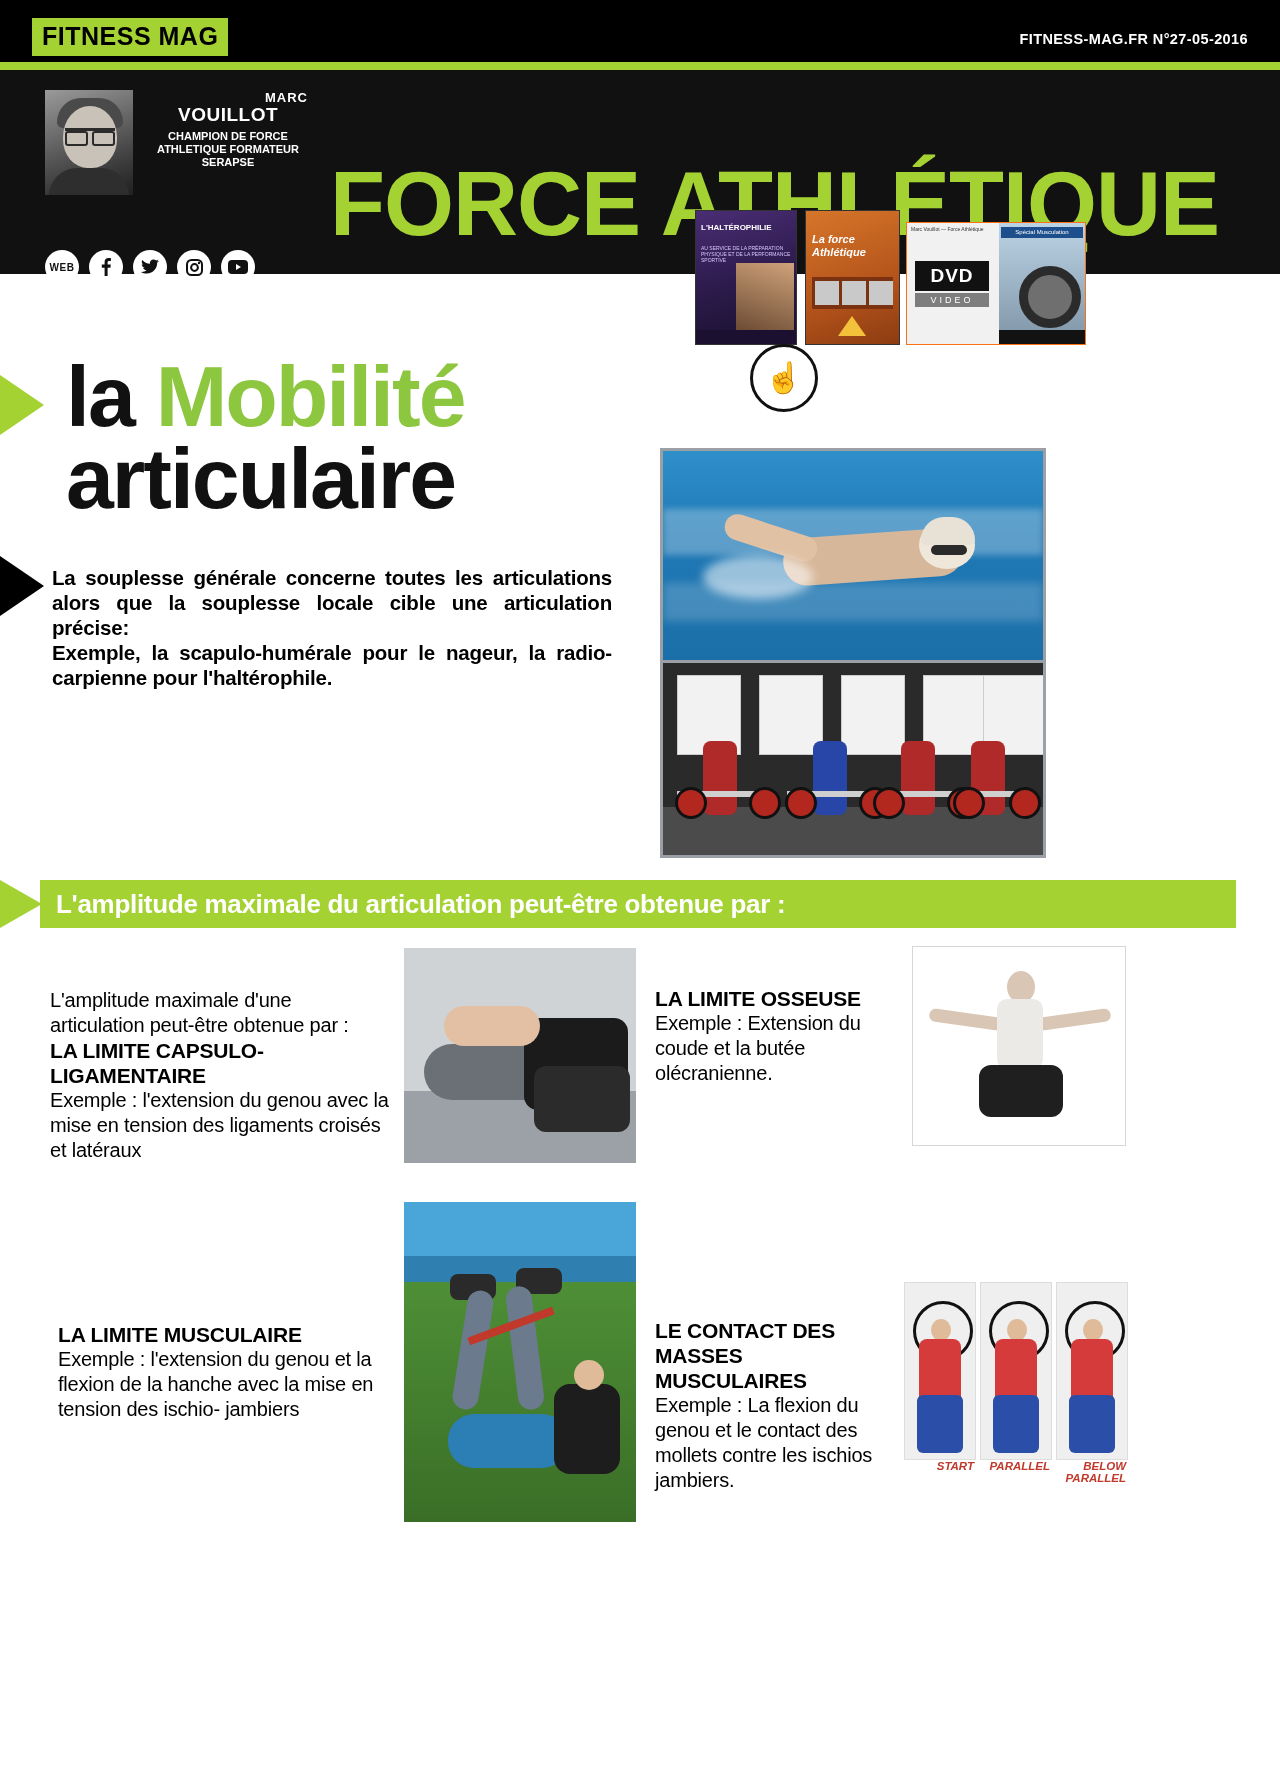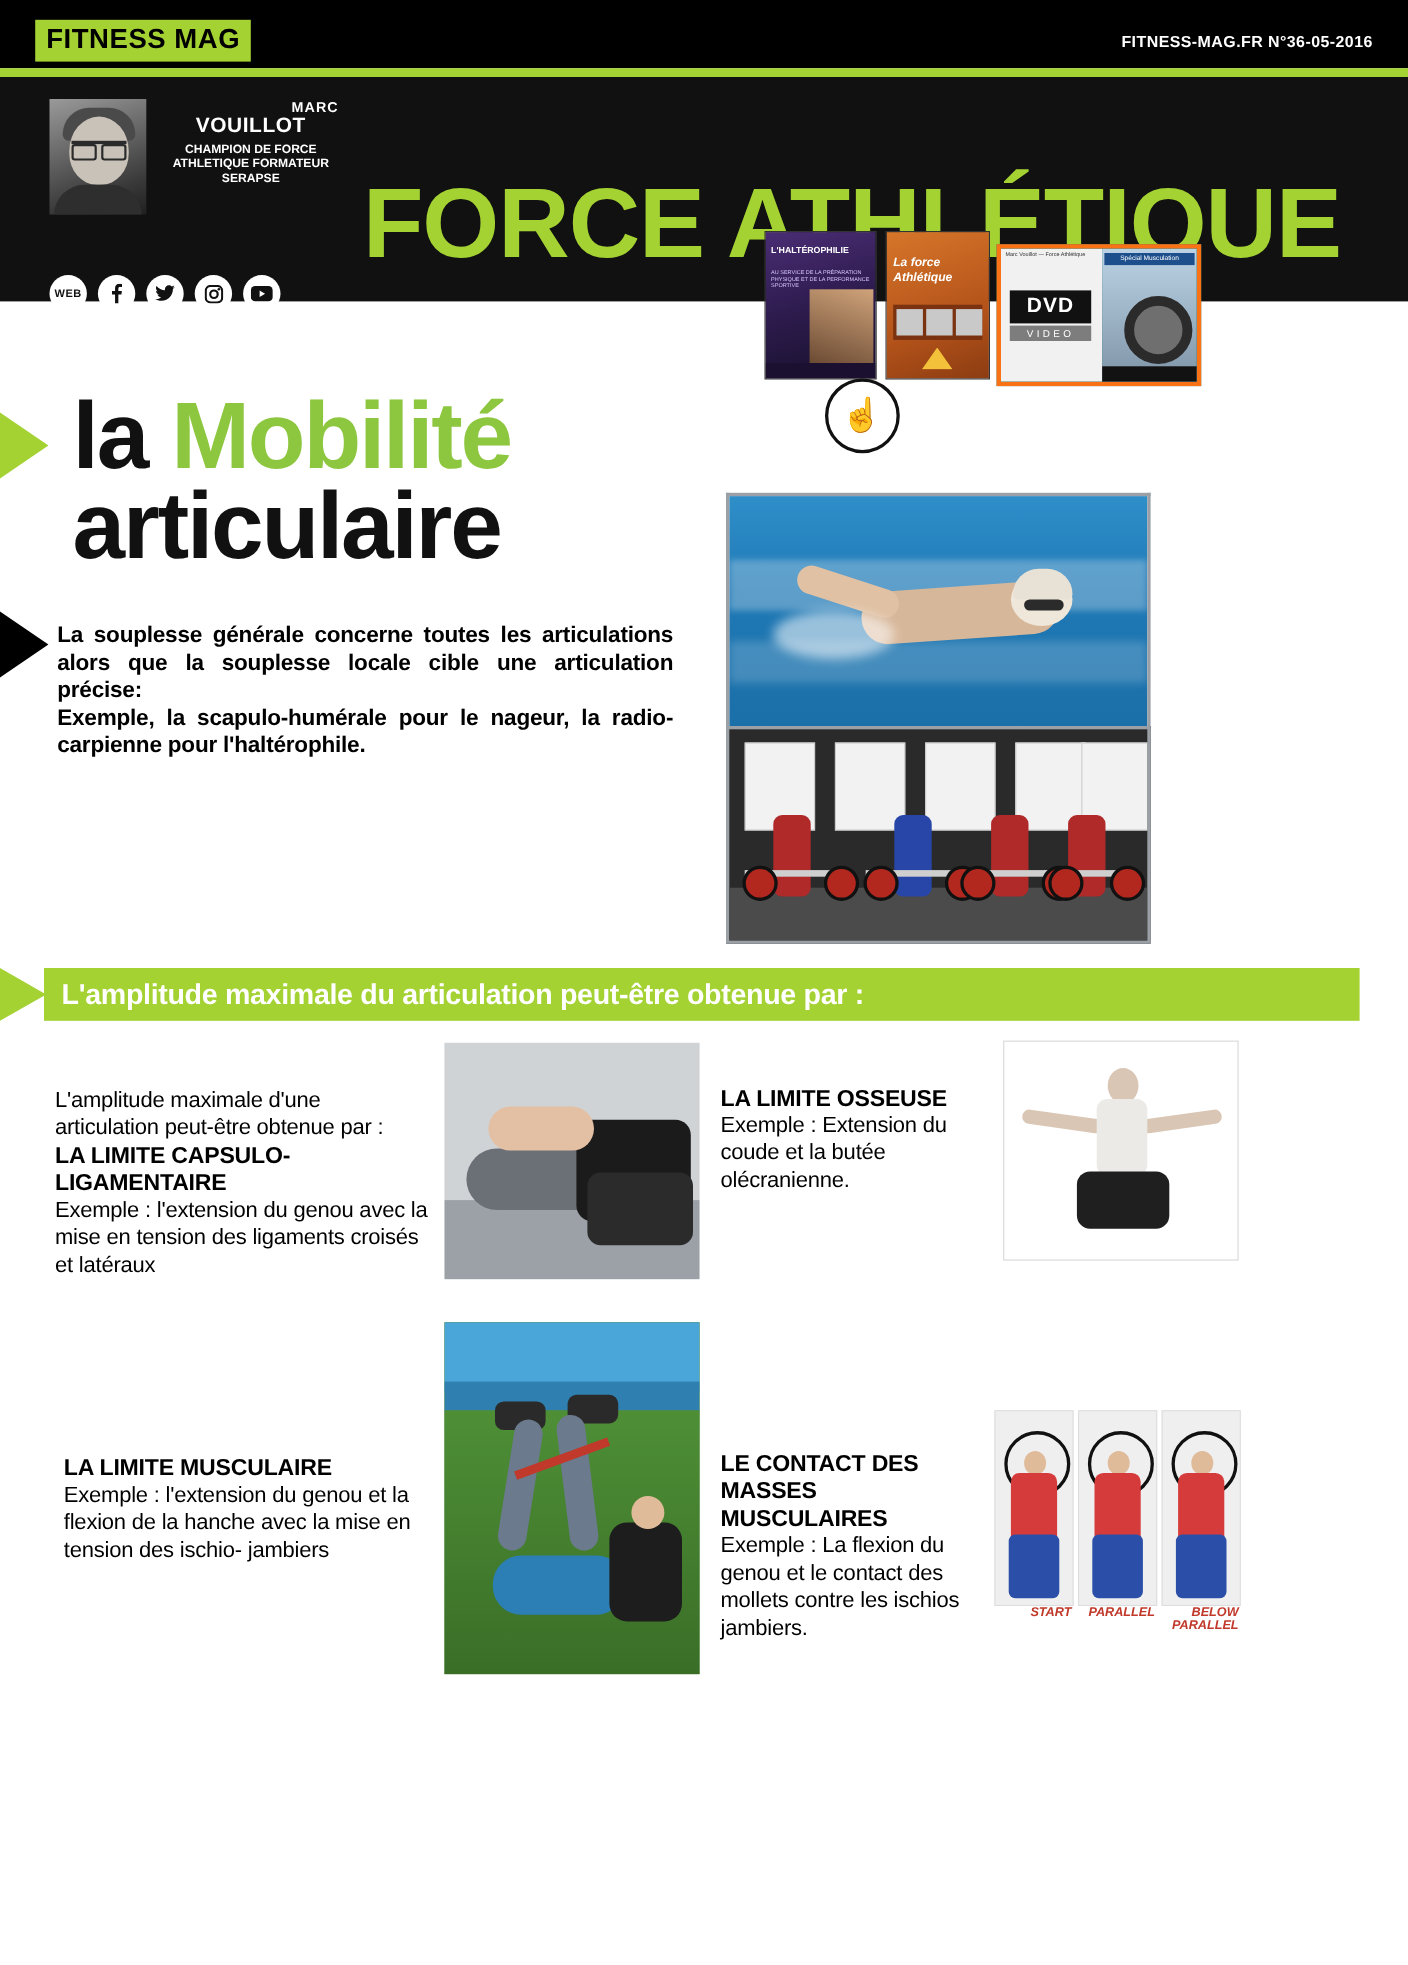--- a/index.html
+++ b/index.html
@@ -96,21 +96,21 @@
   .cover2{
     left:805px;top:210px;width:93px;height:133px;
     background:linear-gradient(160deg,#d6762a 0%,#b4531a 60%,#8c3c12 100%);
   }
   .cover2 .c2t{position:absolute;left:6px;top:22px;color:#fff;font-size:11px;font-weight:bold;font-style:italic;line-height:13px;}
   .cover2 .c2strip{position:absolute;left:6px;top:66px;width:81px;height:32px;background:#7a3210;}
   .cover2 .c2th{position:absolute;top:70px;width:24px;height:24px;background:#c9c9c9;}
   .cover2 .t1{left:9px;} .cover2 .t2{left:36px;} .cover2 .t3{left:63px;}
   .cover2 .c2logo{position:absolute;left:32px;bottom:8px;width:28px;height:20px;background:#f4c13a;clip-path:polygon(50% 0,100% 100%,0 100%);}
   .cover3{
-    left:906px;top:222px;width:178px;height:121px;background:#0f766e;border:4px solid #f97316;
+    left:906px;top:222px;width:178px;height:121px;background:#eab308;border:1px solid #f97316;
   }
   .cover3 .left{position:absolute;left:0;top:0;width:92px;height:121px;background:#f1f1f1;}
   .cover3 .lttl{position:absolute;left:4px;top:3px;font-size:5px;line-height:6px;color:#333;width:84px;}
   .cover3 .dvd{
     position:absolute;left:8px;top:38px;width:74px;height:30px;background:#111;color:#fff;
     font-size:19px;font-weight:bold;text-align:center;line-height:30px;letter-spacing:1px;
   }
   .cover3 .vid{position:absolute;left:8px;top:70px;width:74px;height:14px;background:#7d7d7d;color:#fff;font-size:9px;text-align:center;line-height:14px;letter-spacing:3px;}
   .cover3 .right{position:absolute;left:92px;top:0;width:86px;height:121px;background:linear-gradient(180deg,#bcd3e6,#7e93a6);}
   .cover3 .rbadge{position:absolute;left:94px;top:4px;width:82px;height:11px;background:#1d4f8c;color:#fff;font-size:6px;text-align:center;line-height:11px;}
@@ -237,21 +237,21 @@
   .sq .head{position:absolute;left:26px;top:36px;width:20px;height:22px;border-radius:50%;background:#e0bb9a;}
   .sq .circle{position:absolute;left:8px;top:18px;width:54px;height:54px;border-radius:50%;border:3px solid #111;}
   .sq-cap{position:absolute;top:178px;width:70px;text-align:right;font-size:11.5px;font-weight:bold;color:#c0392b;font-style:italic;}
   .sq-cap.c1{left:0;} .sq-cap.c2{left:76px;} .sq-cap.c3{left:152px;line-height:12px;}
 </style>
 </head>
 <body>
 
 <div class="topbar">
   <div class="logo-box">FITNESS MAG</div>
-  <div class="topbar-issue">FITNESS-MAG.FR  N°36-05-2016</div>
+  <div class="topbar-issue">FITNESS-MAG.FR  N°27-05-2016</div>
 </div>
 <div class="green-rule"></div>
 
 <div class="header-band">
   <div class="portrait">
     <div class="hair"></div>
       <div class="face"></div>
       <div class="glasses"></div>
       <div class="body"></div>
   </div>

